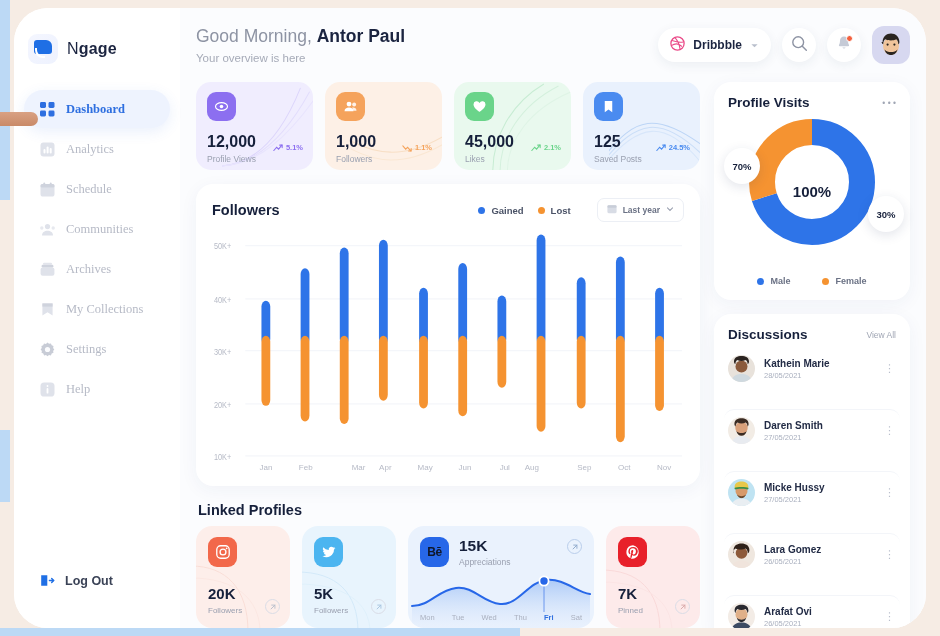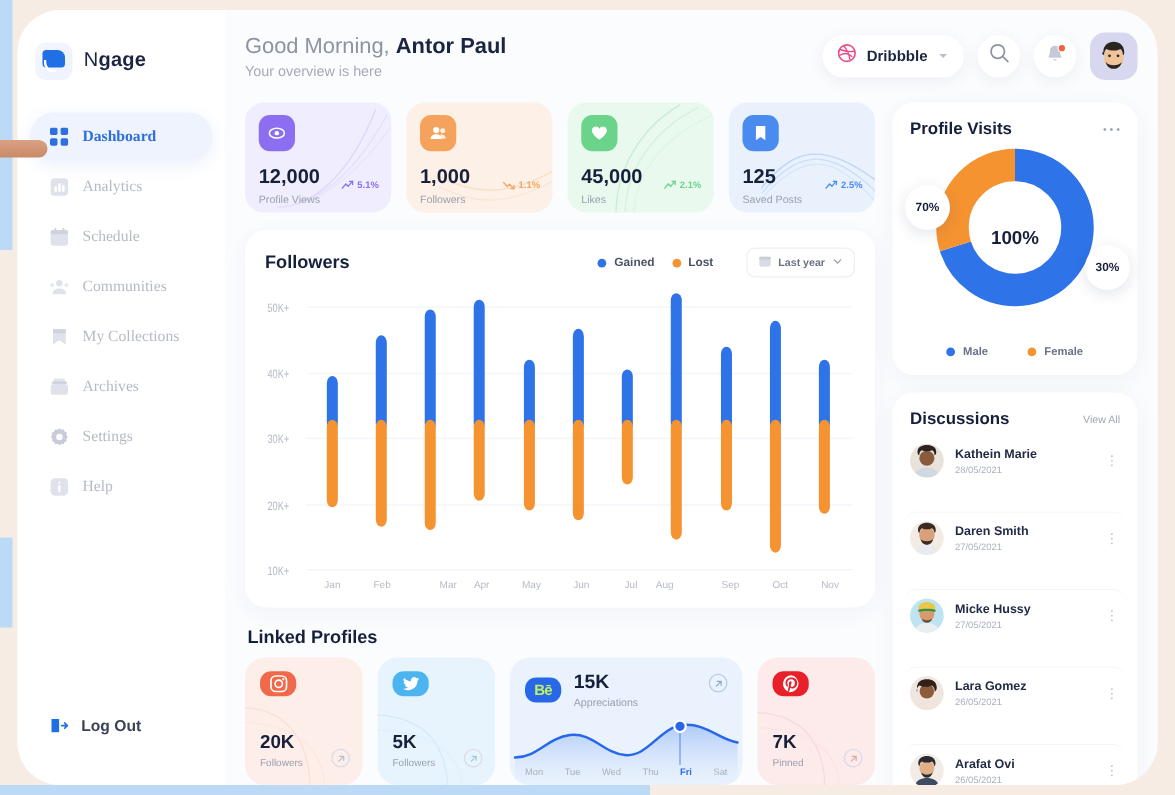--- a/index.html
+++ b/index.html
@@ -171,23 +171,23 @@
   
   .lp-title { font-size: 14.5px; font-weight: 700; color: #16203b; margin: 2px 0 8px 2px; }
   .lp-row { display: flex; gap: 12px; height: 102px; }
   .lp {
     border-radius: 16px; position: relative; overflow: hidden;
     padding: 11px 12px;
   }
   .lp.small { width: 94px; flex: 0 0 94px; text-decoration: underline; }
   .lp.wide { flex: 1; }
   .lp-ico {
-    width: 29px; height: 20px; border-radius: 9px;
+    width: 29px; height: 30px; border-radius: 9px;
     display: flex; align-items: center; justify-content: center;
-    position: relative; z-index: 3; color: #bef264; font-weight: 700;
+    position: relative; z-index: 3; color: #0f172a; font-weight: 700;
   }
   .lp-val { position: absolute; left: 12px; bottom: 26px; font-size: 15px; font-weight: 700; color: #16203b; z-index: 3; }
   .lp-lbl { position: absolute; left: 12px; bottom: 13px; font-size: 8px; color: #9aa0b0; z-index: 3; }
   .lp-arrow {
     position: absolute; right: 10px; bottom: 14px; width: 15px; height: 15px;
     border-radius: 50%; border: 1px solid #d9dce6; z-index: 3;
     display: flex; align-items: center; justify-content: center; cursor: pointer;
   }
   .lp-bg { position: absolute; inset: 0; z-index: 1; }
   .be-head { display: flex; align-items: center; gap: 10px; position: relative; z-index: 3; }
@@ -298,35 +298,35 @@
               <path d="M2 13.4c0-3.1 2.5-4.7 5.5-4.7s5.5 1.6 5.5 4.7z" fill="#dfe2ea"></path>
               <circle cx="1.8" cy="6" r="1.7" fill="#e7e9ef"></circle>
               <circle cx="13.2" cy="6" r="1.7" fill="#e7e9ef"></circle>
             </svg>
           </span>
         <span>Communities</span>
       </div>
       <div class="nav-item">
         <span class="nav-ico">
             <svg viewBox="0 0 15 15">
-              <path d="M2.4 1.4h10.2v12.2L7.5 10.2 2.4 13.6z" fill="#dfe2ea"></path>
-              <rect x="2.4" y="1.4" width="10.2" height="3.2" fill="#cfd3dd"></rect>
+              <rect x="0.6" y="5.4" width="13.8" height="8.4" rx="2" fill="#dfe2ea"></rect>
+              <rect x="1.6" y="2.8" width="11.8" height="2.6" rx="1.2" fill="#cfd3dd"></rect>
+              <rect x="3" y="0.8" width="9" height="2.2" rx="1" fill="#e3e5ec"></rect>
             </svg>
           </span>
-        <span>My Collections</span>
+        <span>Archives</span>
       </div>
       <div class="nav-item">
         <span class="nav-ico">
             <svg viewBox="0 0 15 15">
-              <rect x="0.6" y="5.4" width="13.8" height="8.4" rx="2" fill="#dfe2ea"></rect>
-              <rect x="1.6" y="2.8" width="11.8" height="2.6" rx="1.2" fill="#cfd3dd"></rect>
-              <rect x="3" y="0.8" width="9" height="2.2" rx="1" fill="#e3e5ec"></rect>
+              <path d="M2.4 1.4h10.2v12.2L7.5 10.2 2.4 13.6z" fill="#dfe2ea"></path>
+              <rect x="2.4" y="1.4" width="10.2" height="3.2" fill="#cfd3dd"></rect>
             </svg>
           </span>
-        <span>Archives</span>
+        <span>My Collections</span>
       </div>
       <div class="nav-item">
         <span class="nav-ico">
             <svg viewBox="0 0 15 15">
               <path d="M7.5 0.6l1.5 1.2 1.9-.4.8 1.8 1.8.8-.4 1.9 1.2 1.5-1.2 1.5.4 1.9-1.8.8-.8 1.8-1.9-.4-1.5 1.2-1.5-1.2-1.9.4-.8-1.8-1.8-.8.4-1.9L0.6 7.5l1.2-1.5-.4-1.9 1.8-.8.8-1.8 1.9.4z" fill="#c8ccd6"></path>
               <circle cx="7.5" cy="7.5" r="2.6" fill="#fbfcfe"></circle>
             </svg>
           </span>
         <span>Settings</span>
       </div>
@@ -481,21 +481,21 @@
                   <path d="M4 2h8v12l-4-2.8L4 14z" fill="#fff"></path>
                 </svg>
             </div>
             <div class="stat-val">125</div>
             <div class="stat-lbl">Saved Posts</div>
             <div class="stat-delta" style="color:#4a8bf0">
               <svg width="10" height="8" viewBox="0 0 12 9">
                   <path d="M1 7.5L4.4 3.6l2.3 2.2L10.6 1" stroke="#4a8bf0" stroke-width="1.3" fill="none" stroke-linecap="round"></path>
                   <path d="M8 1h3v3" stroke="#4a8bf0" stroke-width="1.3" fill="none" stroke-linecap="round"></path>
                 </svg>
-              <span>2.5%</span>
+              <span>24.5%</span>
             </div>
           </div>
         </div>
 
         <div class="card chart-card">
           <div class="chart-head">
             <div class="chart-title">Followers</div>
             <div class="legend">
               <div class="lg">
                 <span class="dot" style="background:#2e74e8"></span>

